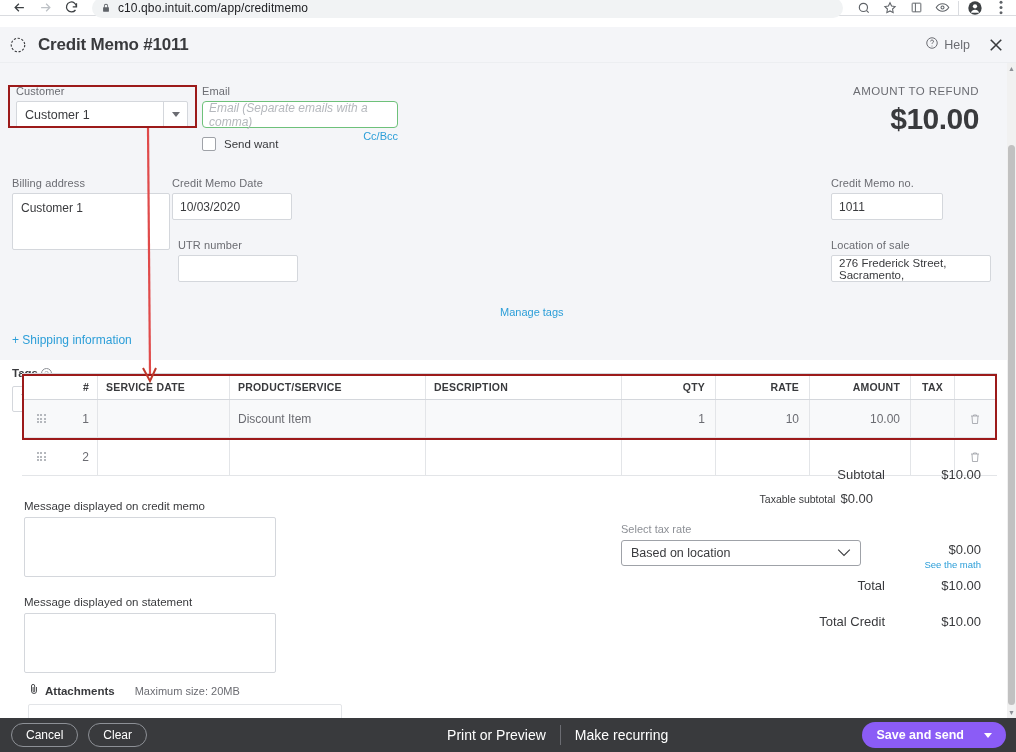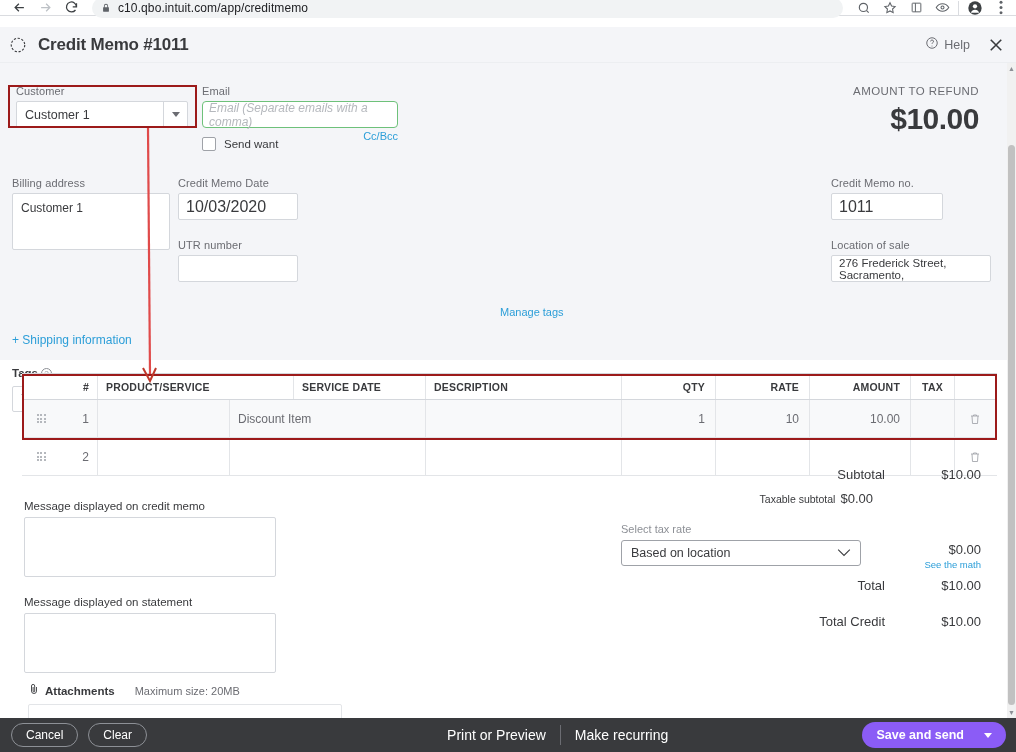--- a/index.html
+++ b/index.html
@@ -67,21 +67,21 @@
   .white-panel {
     position: absolute; left: 0; top: 297px; width: 1007px; height: 358px; background: #ffffff;
   }
 
   .fld-label {
     font-size: 11px; color: #6b6c72; margin-bottom: 4px; display:block;
     letter-spacing: 0.1px;
   }
   .inp {
     background: #fff; border: 1px solid #d4d7dc; border-radius: 2px;
-    height: 27px; font-size: 16px; color: #393a3d; padding: 0 7px;
+    height: 27px; font-size: 12px; color: #393a3d; padding: 0 7px;
     font-family: "Liberation Sans", sans-serif; display:flex; align-items:center;
   }
 
   
   .customer-group { position:absolute; left: 16px; top: 22px; width: 172px; }
   .customer-select {
     position: relative; width: 172px; height: 27px;
     background:#fff; border:1px solid #d4d7dc; border-radius:2px; display:flex; align-items:center;
   }
   .customer-select .val { font-size: 12.5px; color:#393a3d; padding-left: 8px; }
@@ -111,21 +111,21 @@
 
   
   .billing-group { position:absolute; left: 12px; top: 114px; width: 158px; }
   .billing-box {
     width: 158px; height: 57px; border: 1px solid #d4d7dc; border-radius:2px; background:#fff;
     font-size: 12px; color:#393a3d; padding: 7px 8px;
   }
   .ship-link { position:absolute; left: 12px; top: 270px; font-size: 12px; color:#2c9ed8; }
 
   
-  .cmdate-group { position:absolute; left: 178px; top: 114px; width: 120px; }
+  .cmdate-group { position:absolute; left: 172px; top: 114px; width: 120px; }
   .utr-group { position:absolute; left: 178px; top: 176px; width: 120px; }
   .cm-inp { width: 120px; }
 
   
   .cmno-group { position:absolute; left: 831px; top: 114px; width: 112px; }
   .cmno-inp { width: 112px; }
   .locsale-group { position:absolute; left: 831px; top: 176px; width: 160px; }
   .locsale-inp { width: 160px; font-size: 11.5px; }
 
   
@@ -414,22 +414,22 @@
       </div>
       <div class="tags-input">
         <span class="tags-ph">Tags are custom labels that track money how you want. Start typing to add a tag.</span>
       </div>
     </div>
 
     <div class="lines-table">
       <div class="lt-head">
         <div class="c c-drag"></div>
         <div class="c c-num">#</div>
+        <div class="c c-svcdate">SERVICE DATE</div>
         <div class="c c-prod">PRODUCT/SERVICE</div>
-        <div class="c c-svcdate">SERVICE DATE</div>
         <div class="c c-desc">DESCRIPTION</div>
         <div class="c c-qty">QTY</div>
         <div class="c c-rate">RATE</div>
         <div class="c c-amt">AMOUNT</div>
         <div class="c c-tax">TAX</div>
         <div class="c c-trash"></div>
       </div>
 
       <div class="lt-row">
         <div class="c c-drag">

